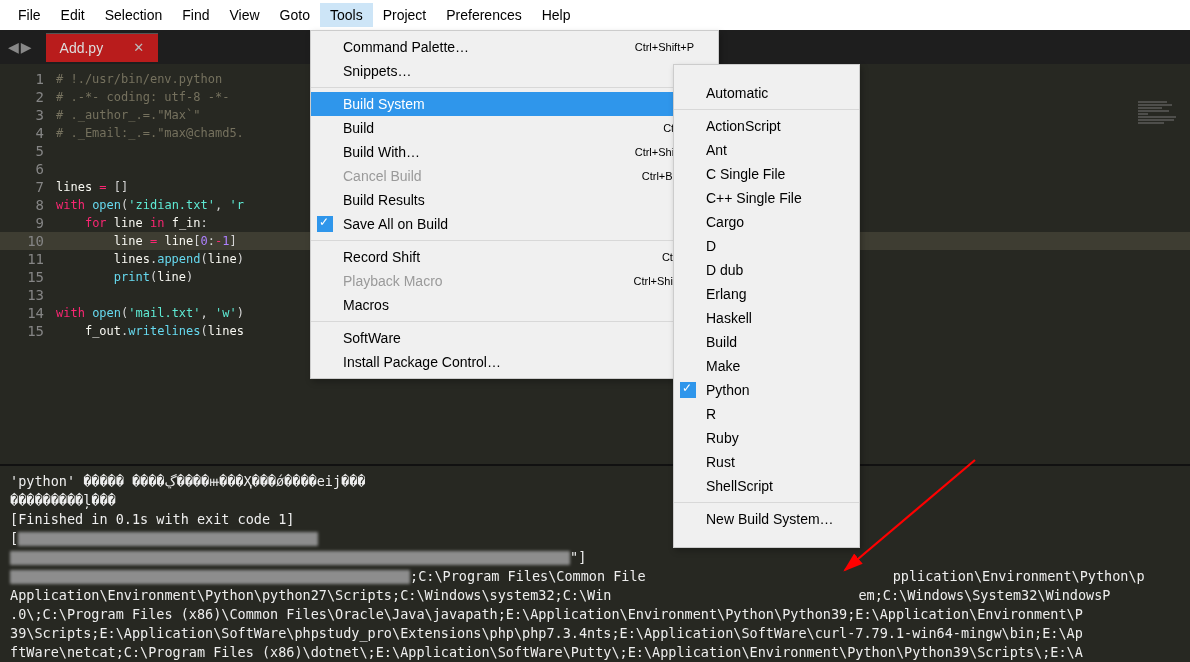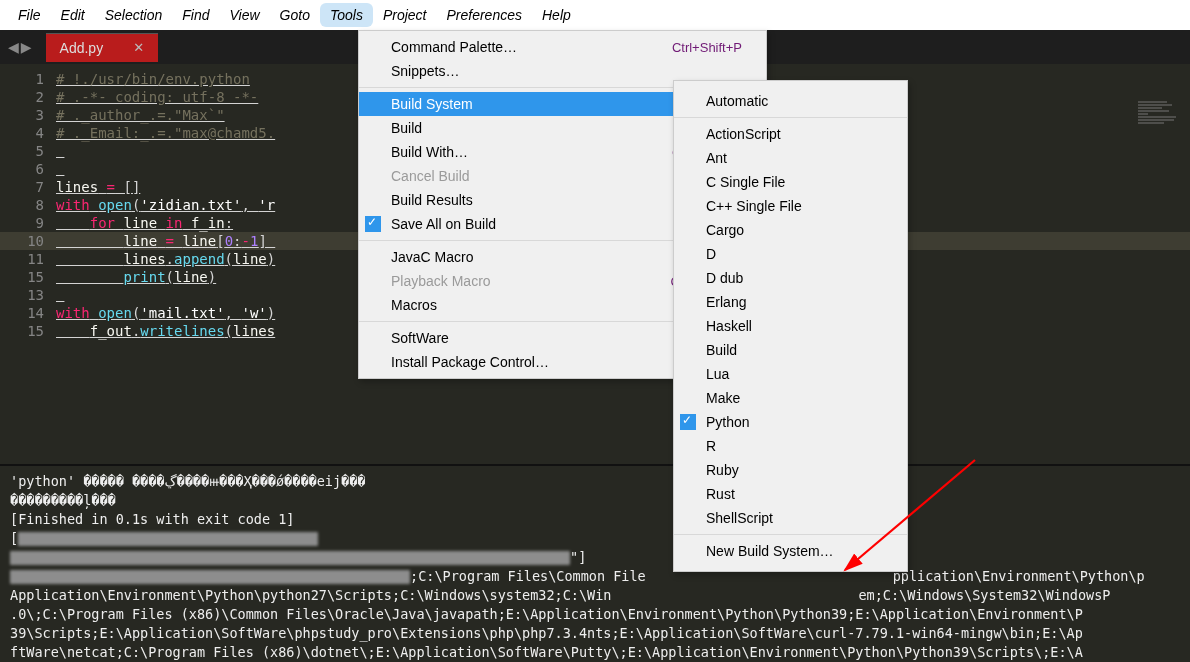--- a/index.html
+++ b/index.html
@@ -1,45 +1,45 @@
 <!DOCTYPE html>
 <html><head>
 <meta charset="utf-8">
 <style>
   * { box-sizing: border-box; margin: 0; padding: 0; }
   body { font-family: "Segoe UI", Tahoma, sans-serif; font-size: 14px; background: #fff; width:1190px; height:662px; overflow:hidden; position:relative; }
   .menubar { display:flex; padding:0 8px; height:30px; align-items:center; background:#fff; color:#000; }
-  .menubar .mitem { padding:4px 10px; cursor:pointer;font-style:italic; }
-  .menubar .mitem.active { background:#cde5f7;border-radius:6px; }
+  .menubar .mitem { padding:4px 10px; cursor:pointer; }
+  .menubar .mitem.active { background:#cde5f7; }
   .workspace { position:relative; background:#2b2b2b; height:632px; }
   .tabbar { display:flex; align-items:center; background:#1e1e1e; height:34px; }
   .navarrows { display:flex; gap:2px; padding:0 8px; color:#888; }
   .navarrows span { font-size:14px; }
   .tab { display:flex; align-items:center; gap:30px; padding:6px 14px; background:#b91c1c; color:#ddd; border-top:1px solid #555; margin-left:6px;}
   .tab .closex { color:#bbb; font-size:13px; }
   .gutter { width:56px; text-align:right; padding-right:12px; color:#858585; font-family:Consolas,monospace; font-size:14px; line-height:18px; user-select:none; }
-  .code { font-family:Consolas,monospace; font-size:14px; line-height:18px; color:#d4d4d4; white-space:pre;text-decoration:underline; }
+  .code { font-family:Consolas,monospace; font-size:12px; line-height:18px; color:#d4d4d4; white-space:pre; }
   .editor-row { display:flex; padding-top:6px; background:#272822; height:400px; position:relative;}
   .hl-line { position:absolute; left:0; right:0; top:calc(6px + 9*18px); height:18px; background:#3e3d32; }
   .gutter, .code { position:relative; z-index:1; }
   .c-com { color:#75715e; }
   .c-kw  { color:#f92672; }
   .c-fn  { color:#66d9ef; }
-  .c-str { color:#ffffff; }
+  .c-str { color:#5eead4; }
   .c-num { color:#ae81ff; }
   .c-id  { color:#f8f8f2; }
   .console { font-family:Consolas,monospace; font-size:13.5px; line-height:19px; color:#eee; white-space:pre-wrap; word-break:break-all; background:#272822; padding:6px 10px; height:210px; border-top:2px solid #111;}
   .blurbar { display:inline-block; height:14px; background:#8d8d8d; border-radius:1px; vertical-align:middle; filter:blur(1.5px);}
-  .dropdown { position:absolute; top:30px; left:310px; width:409px; background:#f0f0f0; border:1px solid #ccc; box-shadow:2px 3px 6px rgba(0,0,0,.25); z-index:10; padding:4px 0;margin-left:48px;}
-  .submenu  { position:absolute; top:80px; left:673px; width:235px; background:#f0f0f0; border:1px solid #ccc; box-shadow:2px 3px 6px rgba(0,0,0,.25); z-index:11; padding:8px 0;}
+  .dropdown { position:absolute; top:30px; left:310px; width:409px; background:#f0f0f0; border:1px solid #ccc; box-shadow:2px 3px 6px rgba(0,0,0,.25); z-index:10; padding:4px 0;}
+  .submenu  { position:absolute; top:64px; left:673px; width:187px; background:#f0f0f0; border:1px solid #ccc; box-shadow:2px 3px 6px rgba(0,0,0,.25); z-index:11; padding:16px 0;}
   .drow { display:flex; align-items:center; height:24px; padding:0 24px 0 32px; color:#000; cursor:pointer; position:relative;}
   .drow.sep { height:0; border-top:1px solid #d8d8d8; margin:4px 0; padding:0;}
   .drow.dis { color:#9a9a9a; }
   .drow.hl  { background:#2f96eb; color:#fff; }
-  .drow .shortcut { margin-left:auto; color:#701a75; font-size:13px; }
+  .drow .shortcut { margin-left:auto; color:#000000; font-size:11px; }
   .drow .chev { position:absolute; right:10px; font-size:11px; color:#555;}
   .drow.hl .chev { color:#fff; }
   .drow .chk { position:absolute; left:6px; width:16px; height:16px; background:#2f96eb; }
   .drow .chk::after { content:"✓"; color:#fff; font-size:12px; position:absolute; left:2px; top:-1px;}
   .arrow-annot { position:absolute; z-index:20; left:830px; top:450px; pointer-events:none;}
   .minimap { position:absolute; right:4px; top:36px; width:48px; height:40px; opacity:.4; }
   .minimap div { height:2px; margin:1px 0; background:#888; }
 </style>
 </head>
 <body>
@@ -142,21 +142,21 @@
     <div class="drow">
       <span>Build Results</span>
       <span class="chev">▶</span>
     </div>
     <div class="drow">
       <span class="chk"></span>
       <span>Save All on Build</span>
     </div>
     <div class="drow sep"></div>
     <div class="drow">
-      <span>JavaC Macro</span>
+      <span>Record Shift</span>
       <span class="shortcut">Ctrl+Q</span>
     </div>
     <div class="drow dis">
       <span>Playback Macro</span>
       <span class="shortcut">Ctrl+Shift+Q</span>
     </div>
     <div class="drow">
       <span>Macros</span>
       <span class="chev">▶</span>
     </div>
@@ -196,23 +196,20 @@
       <span>D dub</span>
     </div>
     <div class="drow">
       <span>Erlang</span>
     </div>
     <div class="drow">
       <span>Haskell</span>
     </div>
     <div class="drow">
       <span>Build</span>
-    </div>
-    <div class="drow">
-      <span>Lua</span>
     </div>
     <div class="drow">
       <span>Make</span>
     </div>
     <div class="drow">
       <span class="chk"></span>
       <span>Python</span>
     </div>
     <div class="drow">
       <span>R</span>

